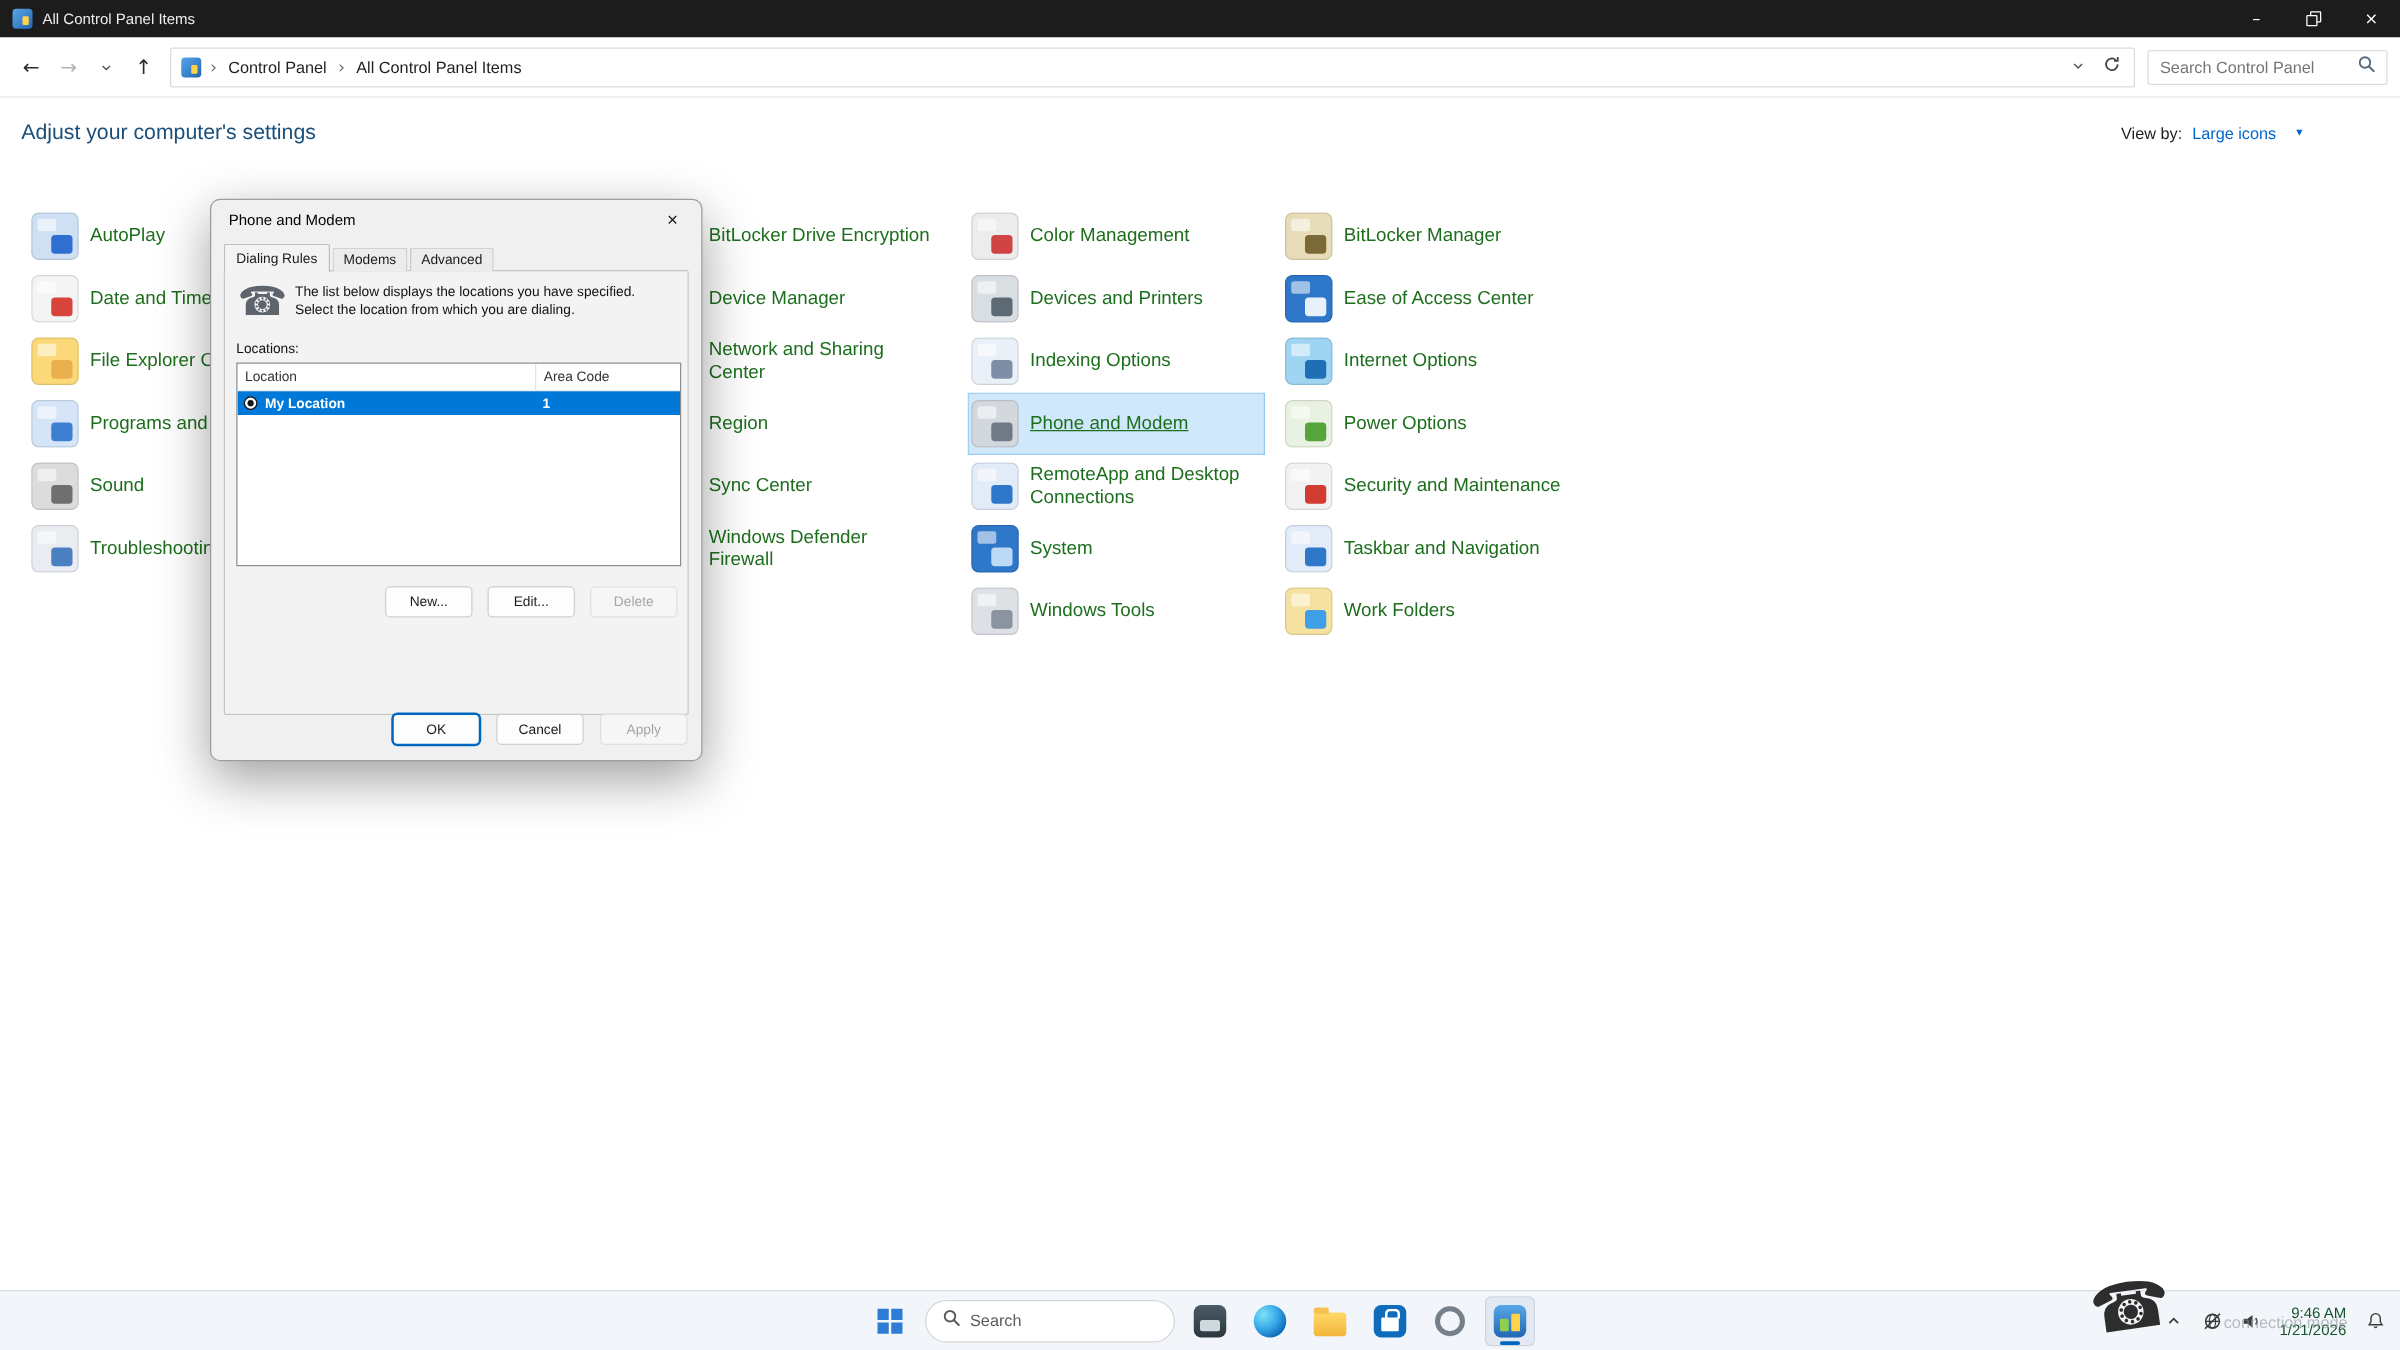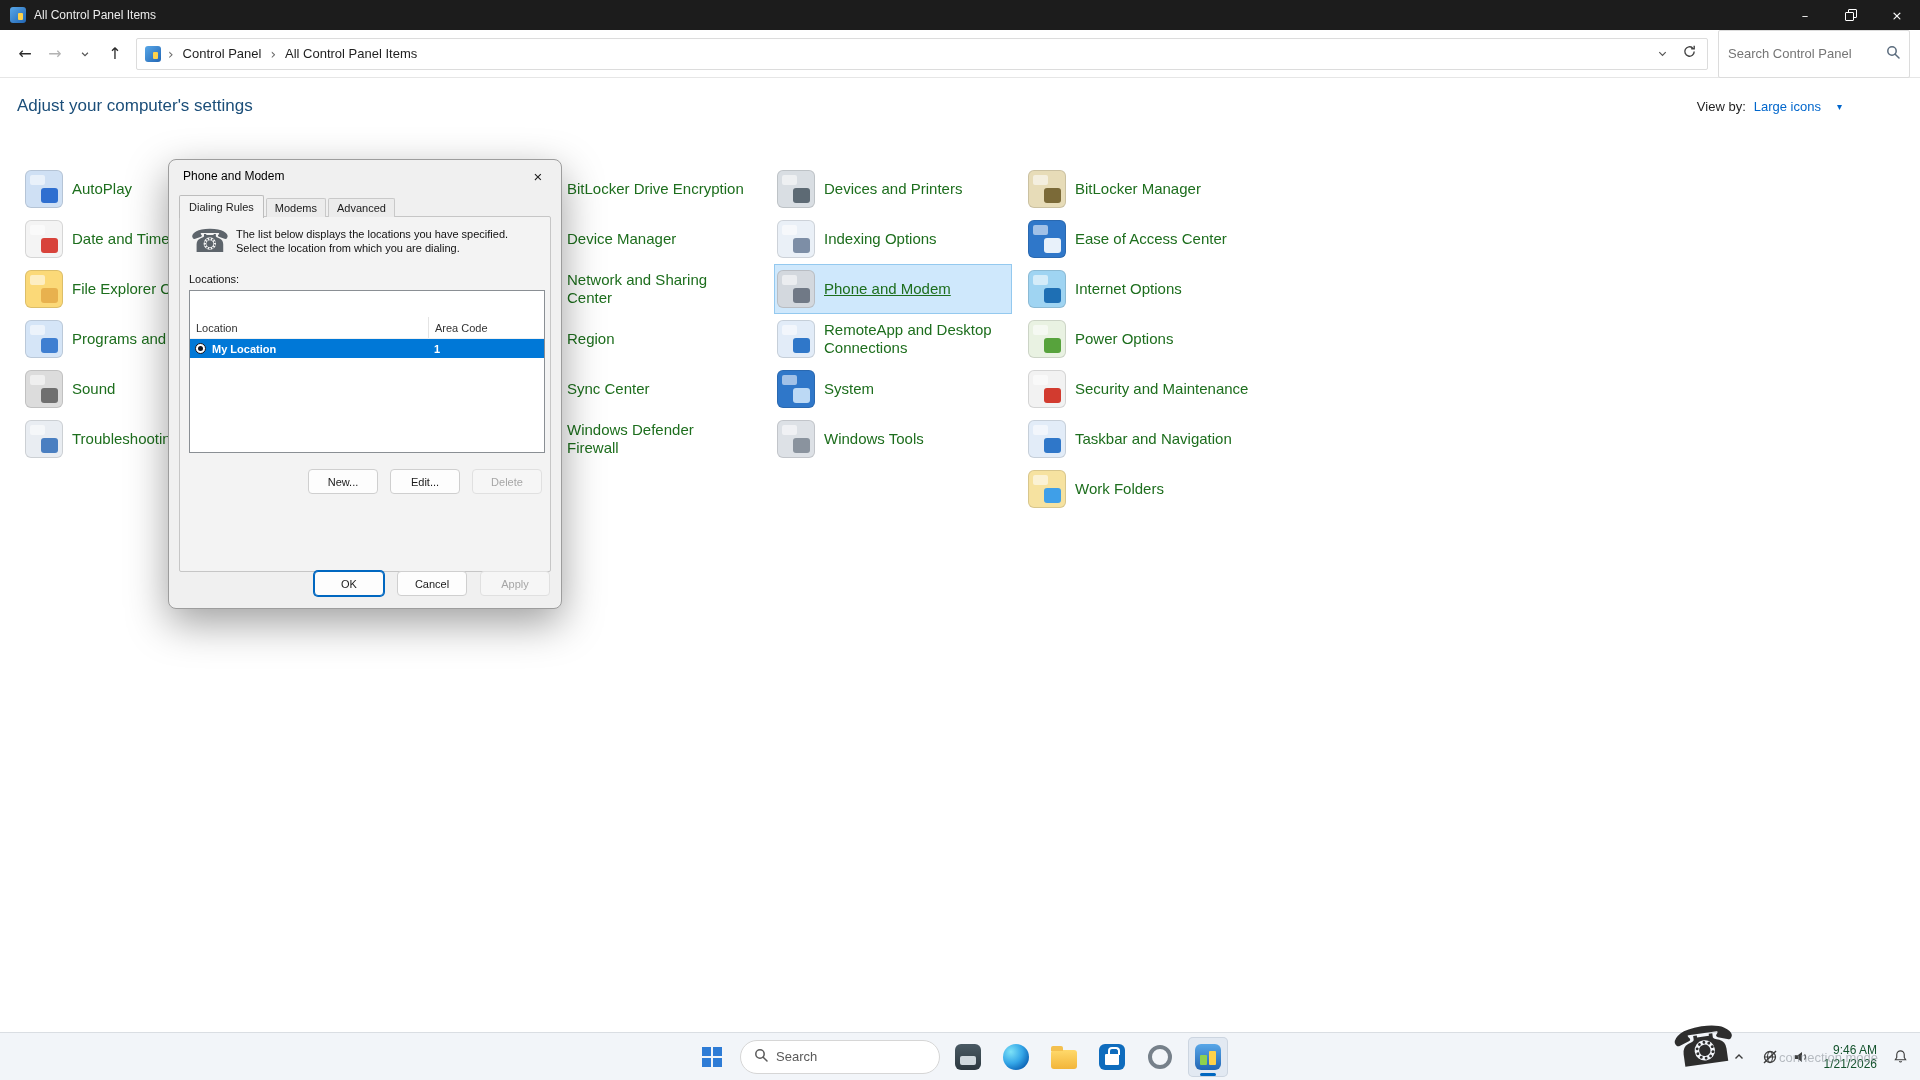--- a/index.html
+++ b/index.html
@@ -24,21 +24,21 @@
   .nico { width:30px; height:30px; display:flex; align-items:center; justify-content:center; font-size:16px;
     color:#2b2b2b; font-family:"DejaVu Sans",sans-serif; border-radius:4px; flex:none; }
   .nico.dim { color:#b3b3b3; }
   .addressbar { flex:1; height:32px; border:1px solid #dcdcdc; border-radius:2px; display:flex; align-items:center;
     padding:0 8px; margin:0 10px 0 6px; background:#fff; }
   .ab-icon { width:16px; height:16px; border-radius:3px; background:linear-gradient(135deg,#58a7e8,#2266b4); position:relative; flex:none; }
   .ab-icon::after { content:""; position:absolute; right:3px; bottom:3px; width:5px; height:7px; background:#ffd24a; border-radius:1px; }
   .crumb { font-size:13px; color:#1f1f1f; padding:0 2px; white-space:nowrap; }
   .crumb-sep { font-size:14px; color:#6a6a6a; padding:0 7px; font-family:"DejaVu Sans",sans-serif; }
   .ab-right { margin-left:auto; display:flex; align-items:center; gap:14px; padding-right:2px; }
-  .searchbox { width:192px; height:48px; border:1px solid #dcdcdc; border-radius:2px; display:flex; align-items:center;
+  .searchbox { width:192px; height:28px; border:1px solid #dcdcdc; border-radius:2px; display:flex; align-items:center;
     padding:0 9px; background:#fff; flex:none; }
   .search-input { border:none; outline:none; flex:1; font-size:13px; color:#333; background:transparent; min-width:0;
     font-family:"Liberation Sans",sans-serif; }
   .search-input::placeholder { color:#757575; }
 
   
   .page-header { display:flex; align-items:baseline; justify-content:space-between; padding:18px 78px 0 17px; }
   .ph-title { font-size:17px; color:var(--header_title); }
   .viewby { font-size:13px; color:#1f1f1f; display:flex; align-items:center; gap:8px; }
   .viewby-value { color:var(--view_link); display:flex; align-items:center; gap:16px; }
@@ -69,21 +69,21 @@
     padding:3px 8px; margin-right:2px; border-radius:2px 2px 0 0; }
   .tab.active { background:#f3f3f3; padding:5px 9px; margin-bottom:-1px; border-color:#bdbdbd; z-index:3; }
   .dlg-page { position:absolute; left:10px; right:10px; top:56px; height:356px; border:1px solid #c6c6c6;
     background:#f3f3f3; border-radius:2px; }
   .phone-glyph { position:absolute; left:10px; top:6px; font-size:32px; line-height:36px; color:#5d646b;
     font-family:"DejaVu Sans",sans-serif; }
   .dlg-desc { position:absolute; left:56px; top:10px; right:10px; font-size:11px; line-height:14px; color:#111; }
   .loc-label { position:absolute; left:9px; top:56px; font-size:11px; color:#111; }
   .listbox { position:absolute; left:9px; top:73px; width:356px; height:163px; background:#fff;
     border:1px solid #8a8f94; display:flex; flex-direction:column; overflow:hidden; }
-  .lb-header { display:flex; height:22px; align-items:center; font-size:11px; color:#333; flex:none; border-bottom:1px solid #f0f0f0;margin-top:26px; }
+  .lb-header { display:flex; height:22px; align-items:center; font-size:11px; color:#333; flex:none; border-bottom:1px solid #f0f0f0; }
   .lb-h1 { width:238px; padding-left:6px; }
   .lb-h2 { flex:1; padding-left:6px; border-left:1px solid #e4e4e4; height:100%; display:flex; align-items:center; }
   .lrow { display:flex; height:19px; align-items:center; font-size:11px; color:#111; flex:none; }
   .lrow.selected { background:var(--selection); color:#fff; font-weight:bold; }
   .lr-c1 { width:238px; display:flex; align-items:center; gap:6px; padding-left:5px; }
   .lr-c2 { flex:1; padding-left:6px; }
   .radio { width:11px; height:11px; border-radius:50%; border:1px solid #14141c; background:#fff; position:relative; flex:none; }
   .radio::after { content:""; position:absolute; left:2px; top:2px; right:2px; bottom:2px; border-radius:50%; background:#14141c; }
   .page-btns { position:absolute; right:8px; top:252px; display:flex; gap:12px; }
   .dlg-footer { position:absolute; right:11px; bottom:12px; display:flex; gap:13px; }
@@ -264,20 +264,24 @@
 
       <div class="cp-item">
         <div class="cp-icon" style="--c1: #eef1f5; --c2: #c95232;"></div>
         <div class="cp-label">Windows Defender
 Firewall</div>
       </div>
 
   </div>
   <div class="gcol gcol3">
 
+      <div class="cp-item">
+        <div class="cp-icon" style="--c1: #ececec; --c2: #d04444;"></div>
+        <div class="cp-label">Color Management</div>
+      </div>
 
       <div class="cp-item">
         <div class="cp-icon" style="--c1: #d9dee3; --c2: #5d6a74;"></div>
         <div class="cp-label">Devices and Printers</div>
       </div>
 
       <div class="cp-item">
         <div class="cp-icon" style="--c1: #eaf0f7; --c2: #7d8ea6;"></div>
         <div class="cp-label">Indexing Options</div>
       </div>

